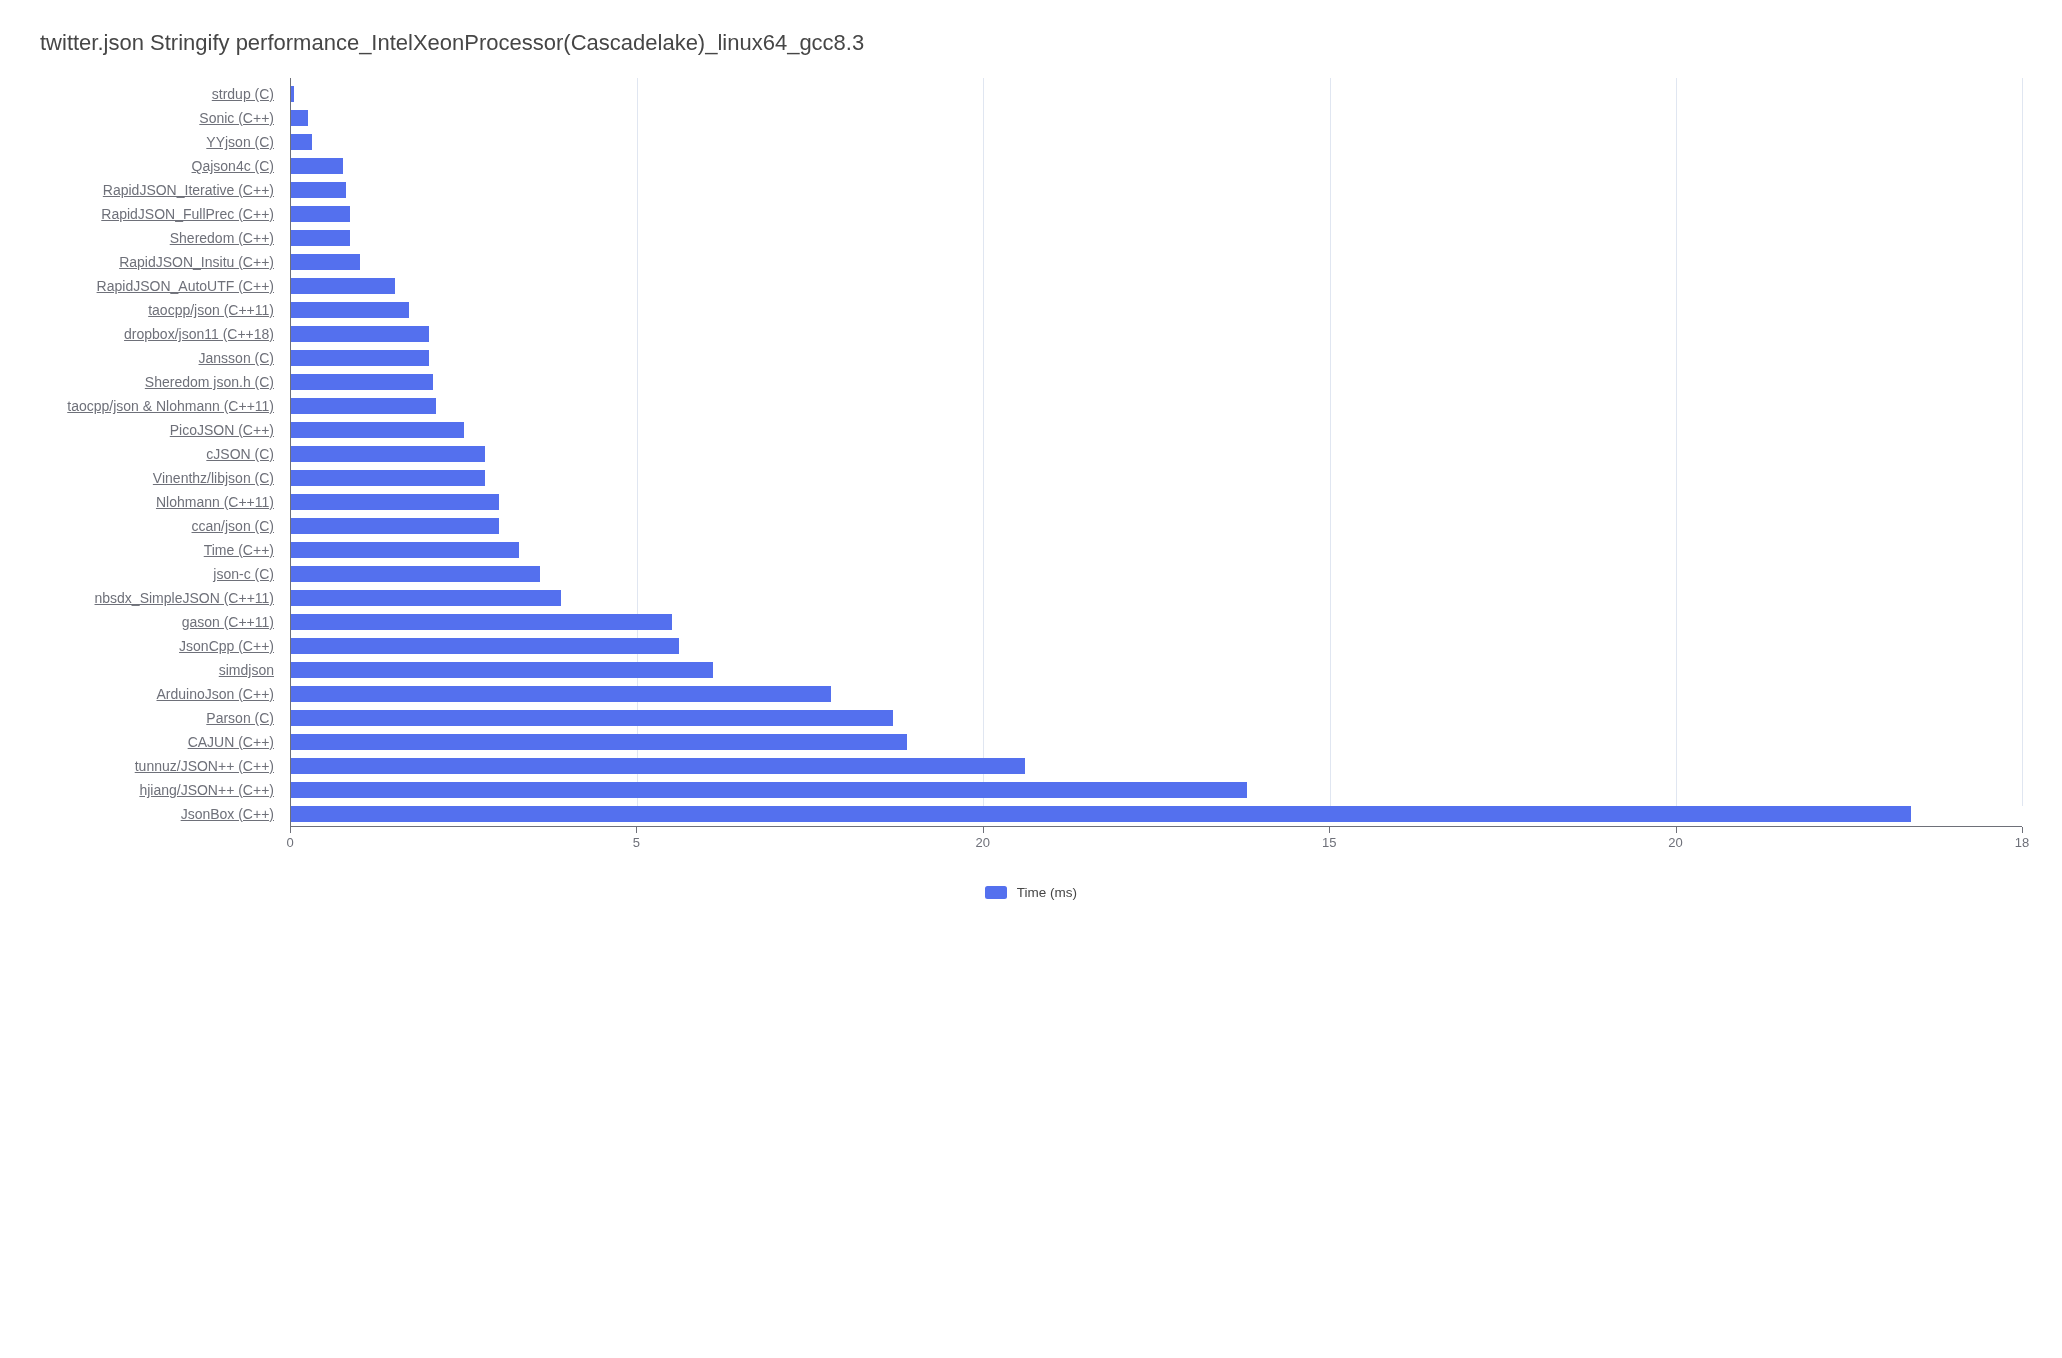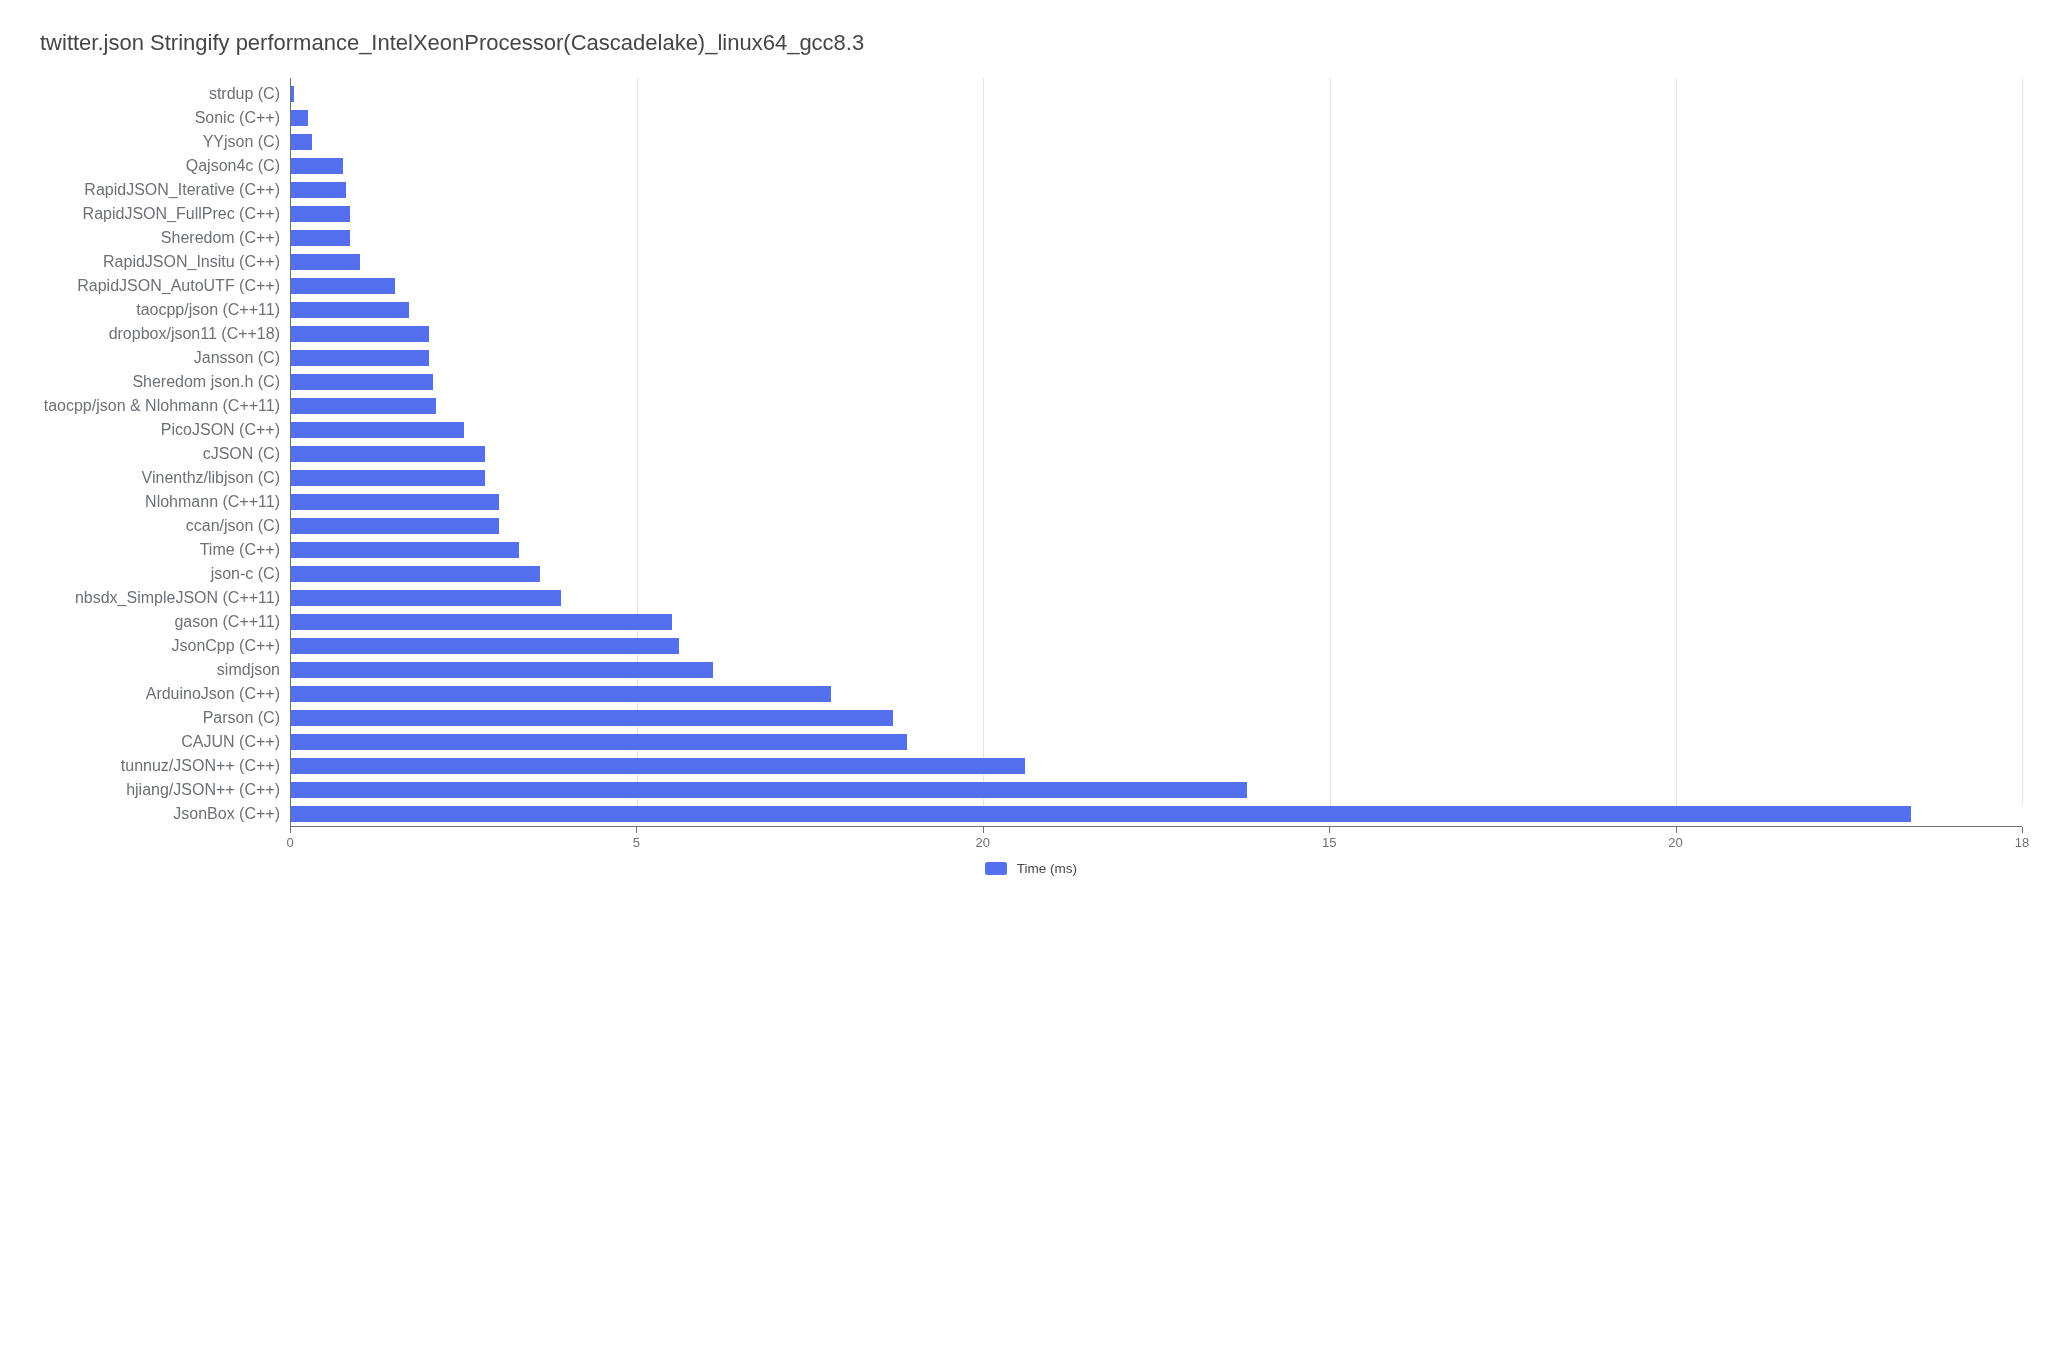--- a/index.html
+++ b/index.html
@@ -23,25 +23,26 @@
   }
   .y-labels {
     flex: 0 0 250px;
     display: flex;
     flex-direction: column;
     padding-top: 4px;
   }
   .y-label {
     height: 24px;
     line-height: 24px;
-    font-size: 16px;
+    font-size: 14px;
     color: #6e7079;
     text-align: right;
-    padding-right: 10px;
+    padding-right: 16px;
     white-space: nowrap;
+    text-decoration: underline;
   }
   .bars-area {
     flex: 1 1 auto;
     position: relative;
     border-left: 1px solid #6e7079;
     padding-top: 4px;
   }
   .grid {
     position: absolute;
     top: 0;
@@ -88,21 +89,21 @@
   }
   .x-tick .tick-label {
     position: absolute;
     top: 8px;
     left: 0;
     transform: translateX(-50%);
     font-size: 13px;
     color: #6e7079;
   }
   .legend {
-    margin-top: 8px;
+    margin-top: 32px;
     text-align: center;
     font-size: 13.5px;
     color: #464646;
   }
   .legend-swatch {
     display: inline-block;
     width: 22px;
     height: 13px;
     background: #5470ee;
     border-radius: 2.5px;

